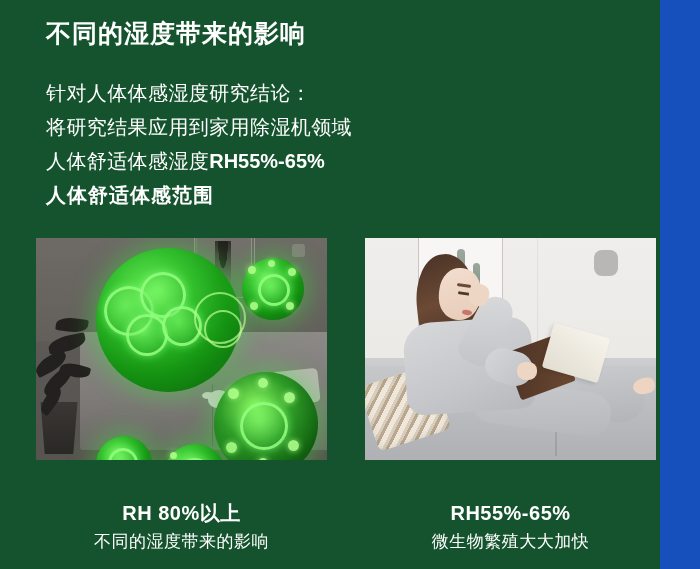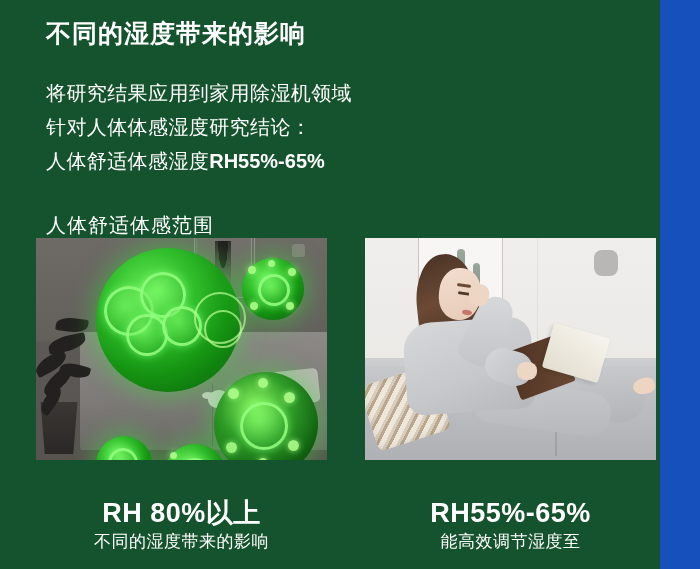--- a/index.html
+++ b/index.html
@@ -40,21 +40,21 @@
     left: 46px;
     top: 76px;
     color: #ffffff;
     font-size: 20px;
     line-height: 34px;
     letter-spacing: 0.4px;
     white-space: nowrap;
   }
   .bodycopy .line { display: block; }
   .bodycopy .strong { font-weight: bold; letter-spacing: 0px; }
-  .bodycopy .line-bold { font-weight: normal; letter-spacing: 1px; margin-top: 30px; }
+  .bodycopy .line-bold { font-weight: bold; letter-spacing: 1px; }
 
   
   .photo {
     position: absolute;
     top: 238px;
     width: 291px;
     height: 222px;
     overflow: hidden;
   }
   .photo-left  { left: 36px; }
@@ -394,21 +394,21 @@
 
   
   .cap-block {
     position: absolute;
     text-align: center;
     color: #ffffff;
   }
   .cap-left  { left: 36px;  top: 500px; width: 291px; }
   .cap-right { left: 365px; top: 500px; width: 291px; }
   .cap-title {
-    font-size: 27px;
+    font-size: 20px;
     font-weight: bold;
     letter-spacing: 0.5px;
     line-height: 26px;
     white-space: nowrap;
   }
   .cap-sub {
     margin-top: 5px;
     font-size: 17px;
     letter-spacing: 0.5px;
     line-height: 22px;
@@ -416,22 +416,22 @@
   }
 </style>
 </head>
 <body>
 
 <div id="page">
 
   <div class="headline">不同的湿度带来的影响</div>
 
   <div class="bodycopy">
+    <span class="line">针对人体体感湿度研究结论：</span>
     <span class="line">将研究结果应用到家用除湿机领域</span>
-    <span class="line">针对人体体感湿度研究结论：</span>
     <span class="line"><span>人体舒适体感湿度</span><span class="strong">RH55%-65%</span></span>
     <span class="line line-bold">人体舒适体感范围</span>
   </div>
 
   <div class="photo photo-left">
     <div class="room-dark">
       <div class="dark-wall-seam"></div>
       <div class="dark-frame">
         <div class="dark-frame-plant"></div>
       </div>
@@ -528,16 +528,16 @@
     </div>
   </div>
 
   <div class="cap-block cap-left">
     <div class="cap-title">RH 80%以上</div>
     <div class="cap-sub">不同的湿度带来的影响</div>
   </div>
 
   <div class="cap-block cap-right">
     <div class="cap-title">RH55%-65%</div>
-    <div class="cap-sub">能高效调节湿度至</div>
+    <div class="cap-sub">微生物繁殖大大加快</div>
   </div>
 
 </div>
 
 </body></html>

